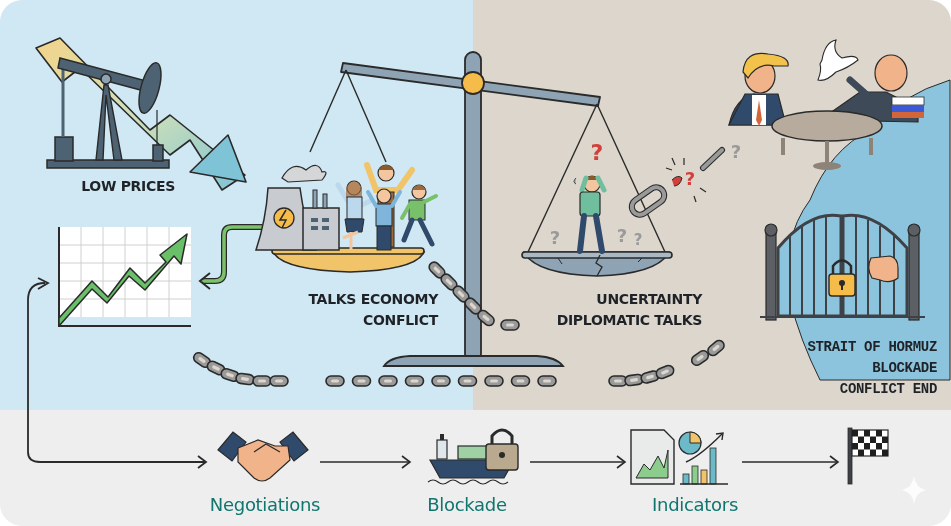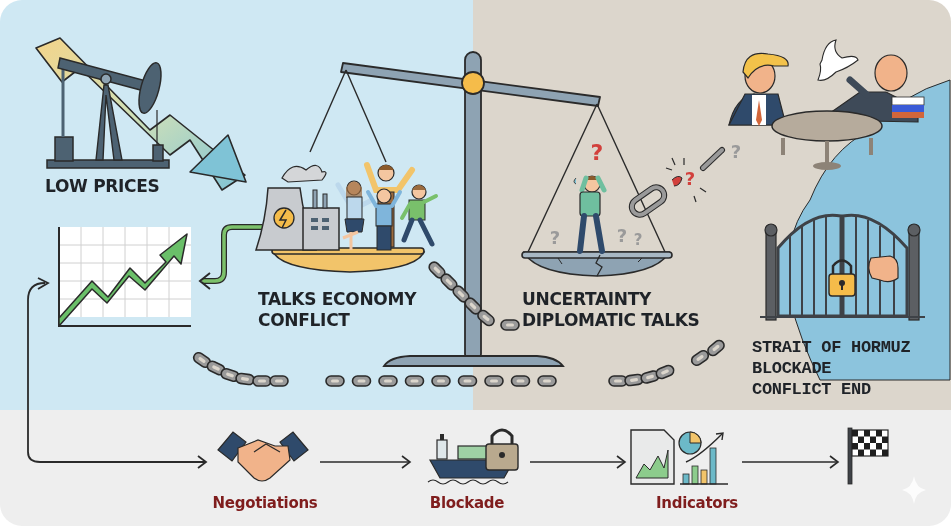--- a/index.html
+++ b/index.html
@@ -2,22 +2,22 @@
 <html><head>
 <meta charset="utf-8">
 <style>
   html,body{margin:0;padding:0;}
   body{width:951px;height:526px;overflow:hidden;background:#ffffff;font-family:"DejaVu Sans",sans-serif;}
   #stage{position:relative;width:951px;height:526px;border-radius:22px;overflow:hidden;}
   #bg-left{position:absolute;left:0;top:0;width:473px;height:410px;}
   #bg-right{position:absolute;left:473px;top:0;width:478px;height:410px;}
   #bg-bottom{position:absolute;left:0;top:410px;width:951px;height:116px;}
   svg{position:absolute;left:0;top:0;}
-  .lbl{position:absolute;font-family:"DejaVu Sans",sans-serif;font-weight:bold;color:#1f2328;text-align:left;font-size:17px;line-height:21px;letter-spacing:-0.3px;}
-  .blbl{position:absolute;font-family:"DejaVu Sans",sans-serif;font-weight:bold;color:#7f1d1d;text-align:center;font-size:15px;letter-spacing:-0.3px;}
+  .lbl{position:absolute;font-family:"DejaVu Sans",sans-serif;font-weight:bold;color:#1f2328;text-align:right;font-size:14px;line-height:21px;letter-spacing:-0.3px;}
+  .blbl{position:absolute;font-family:"DejaVu Sans",sans-serif;font-weight:normal;color:#0f766e;text-align:center;font-size:18px;letter-spacing:-0.3px;}
 </style>
 </head>
 <body>
 
 <div id="stage">
   <div id="bg-left" style="background: rgb(207, 232, 243);"></div>
   <div id="bg-right" style="background: rgb(220, 214, 204);"></div>
   <div id="bg-bottom" style="background: rgb(238, 238, 238);"></div>
 
   <svg width="951" height="526" viewBox="0 0 951 526">

